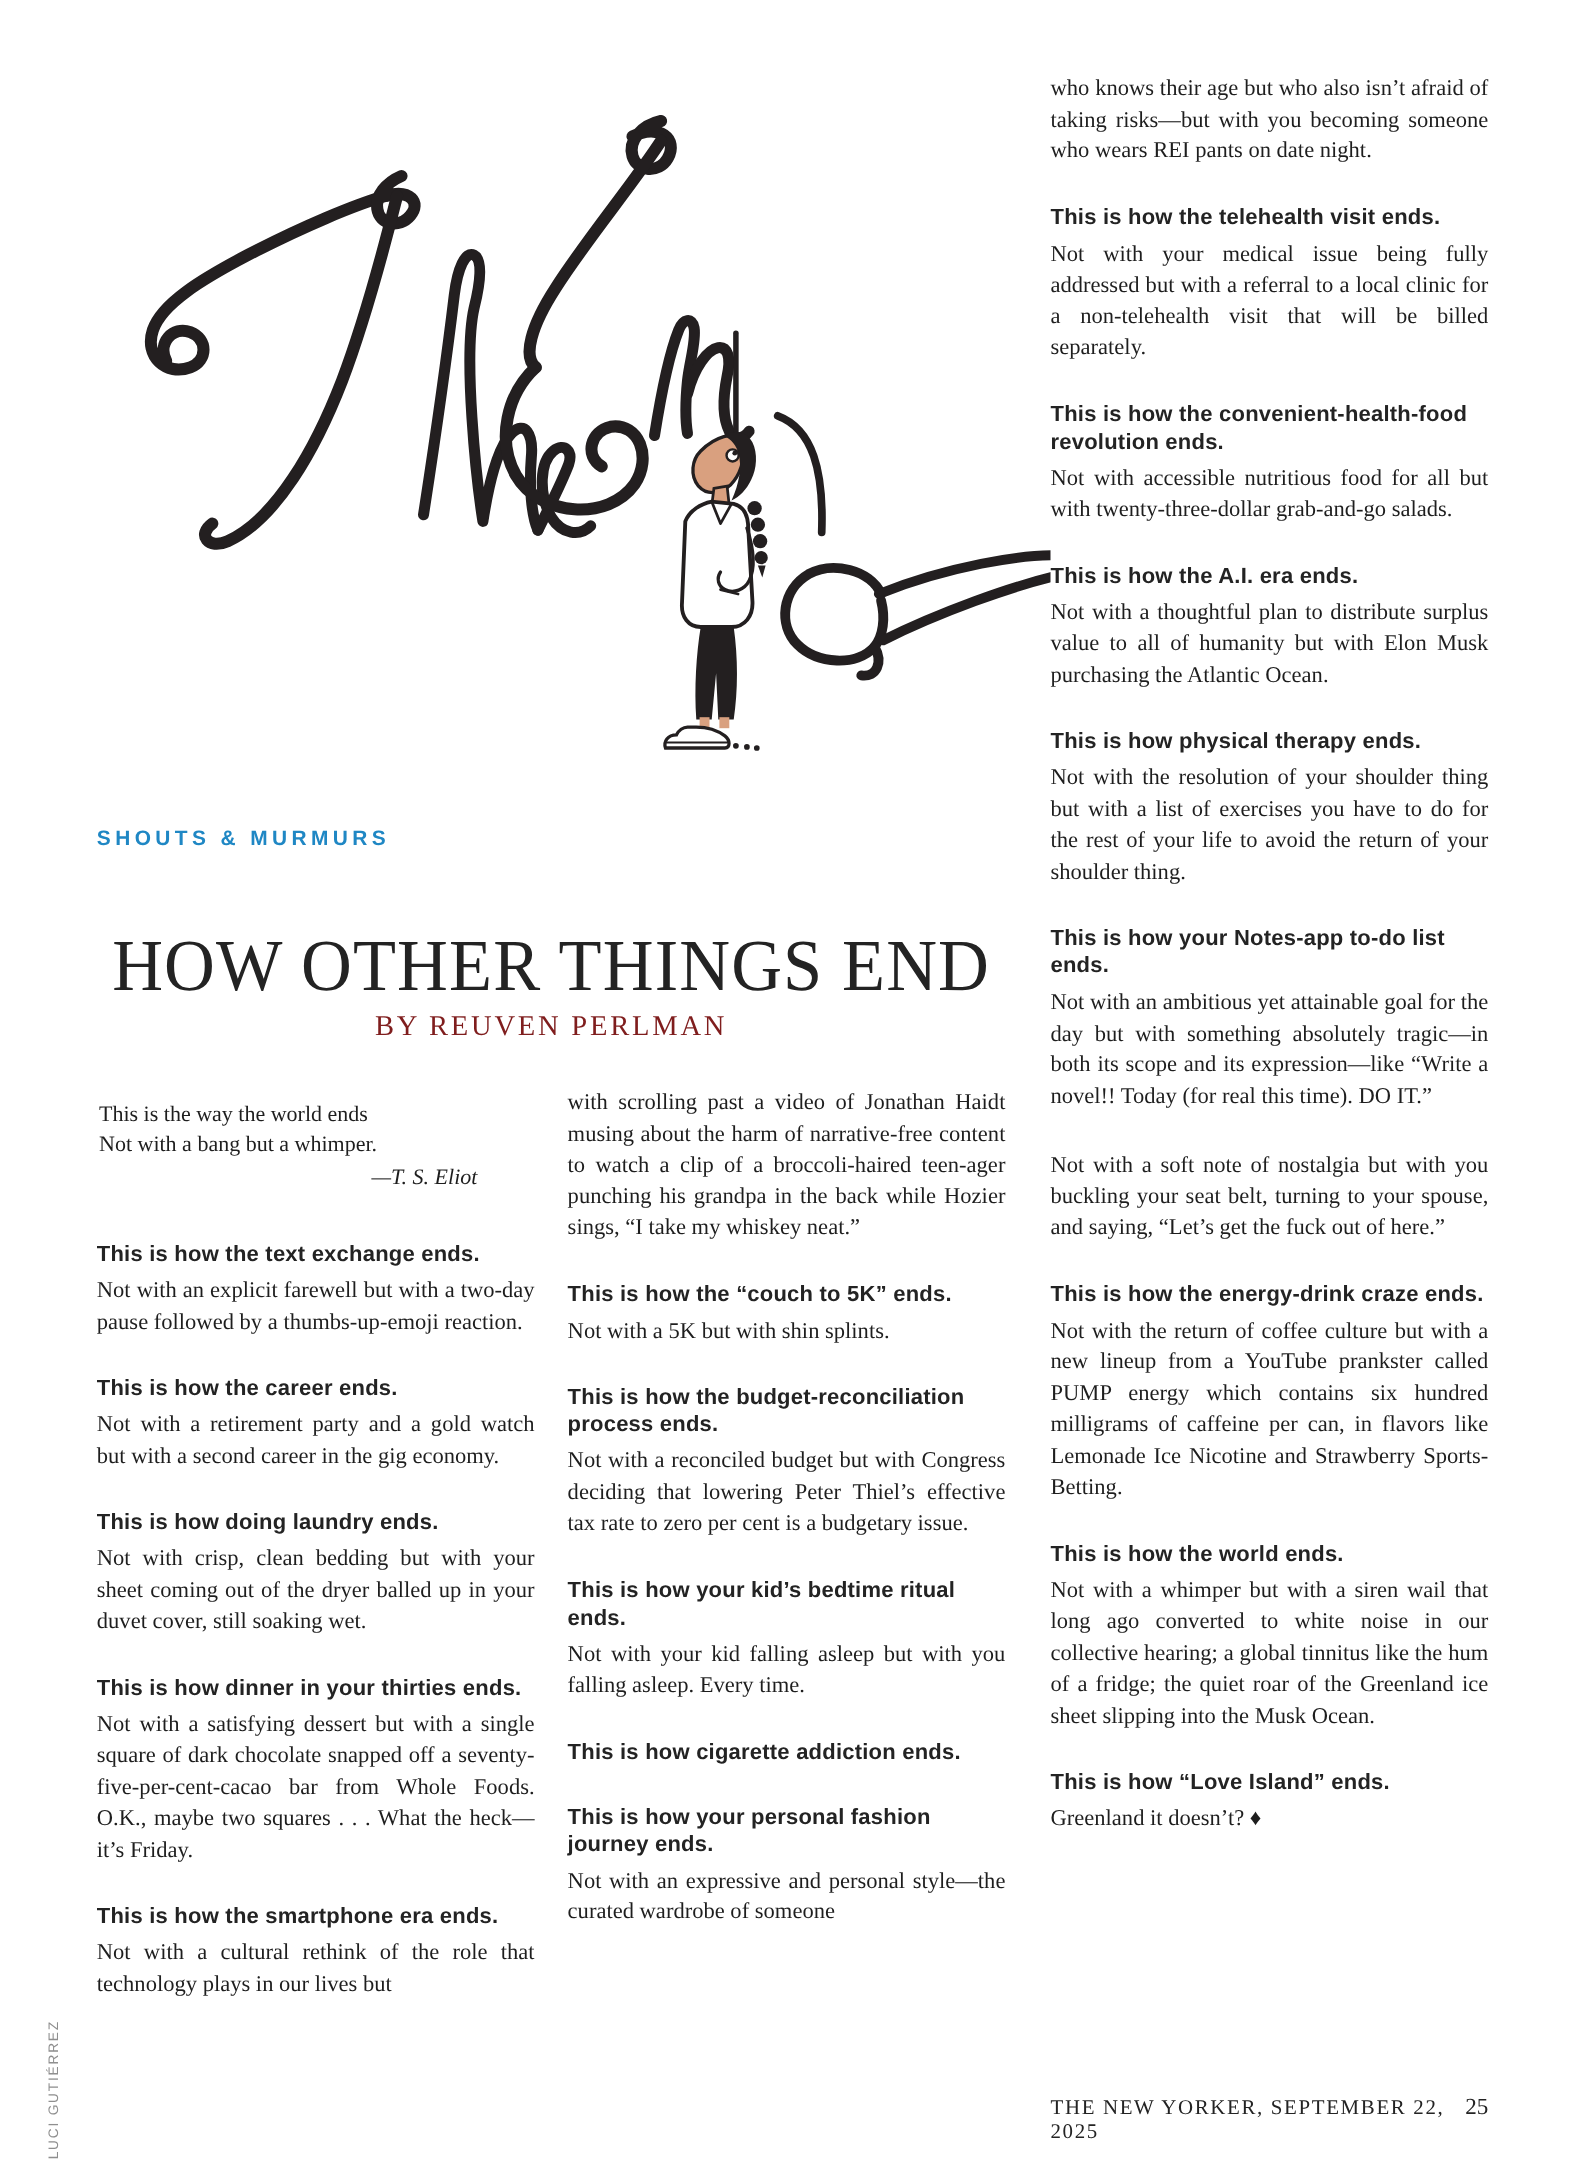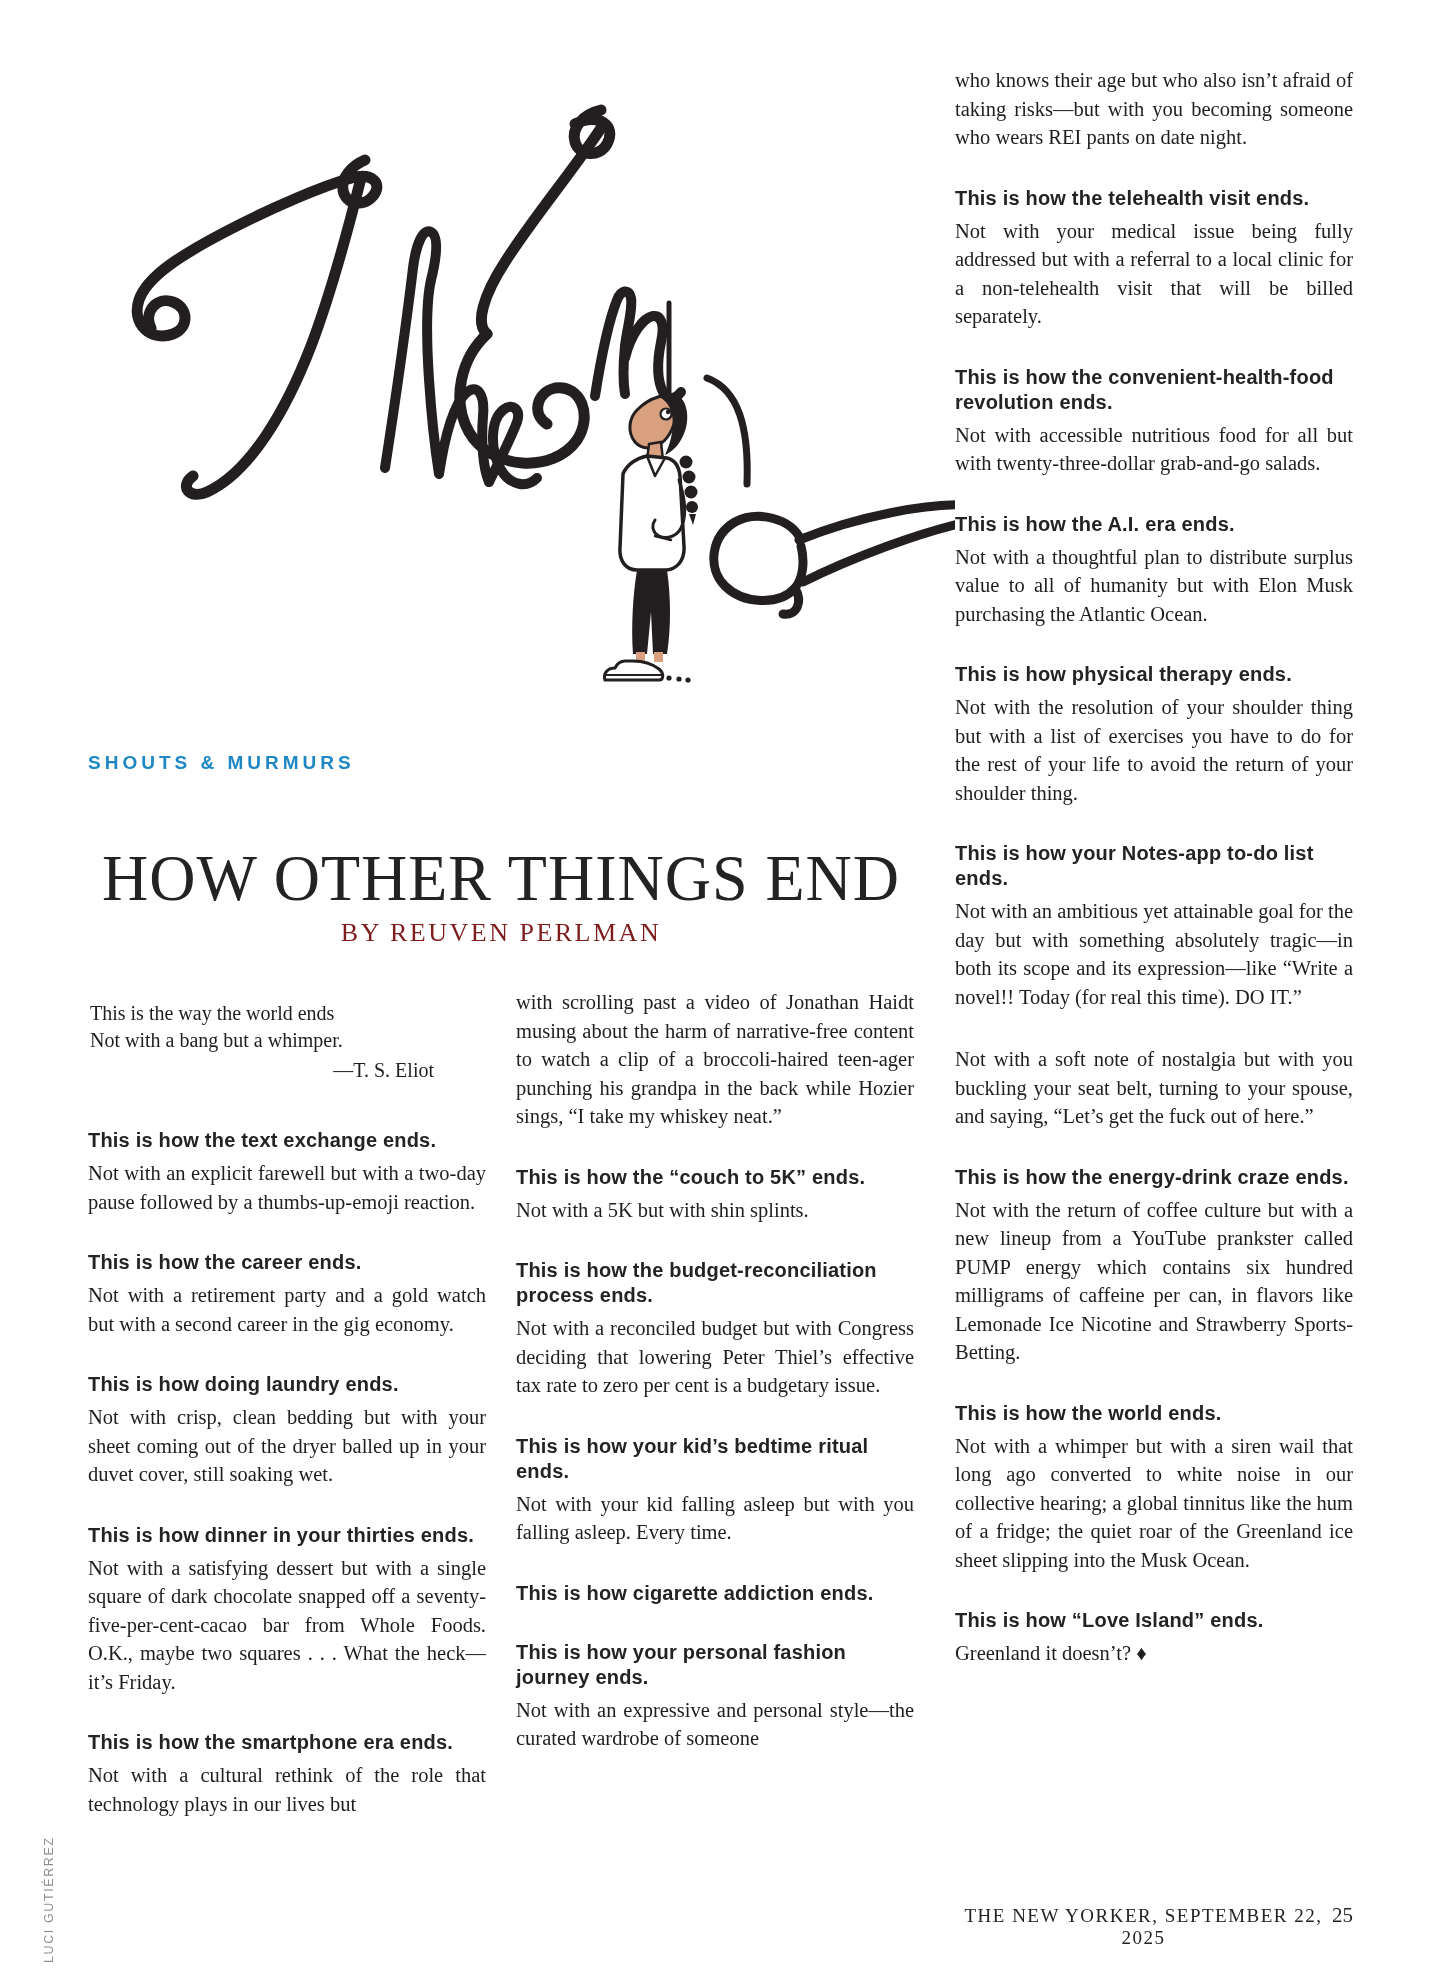--- a/index.html
+++ b/index.html
@@ -21,33 +21,33 @@
   .byline{
     position:absolute;top:918px;left:88px;width:826px;text-align:center;
     font-family:"Liberation Serif",serif;font-size:26px;letter-spacing:2.5px;color:#7f1d1d;
   }
   
   .col{position:absolute;width:398px;text-align:justify;hyphens:auto;}
   .col-left{left:88px;top:988px;}
   .col-middle{left:516px;top:988px;}
   .col-right{left:955px;top:66px;}
   .epigraph{font-size:20px;line-height:27px;text-align:left;margin:12px 0 44px 2px;}
-  .epigraph .attribution{display:block;text-align:right;padding-right:52px;margin-top:3px;}
+  .epigraph .attribution{display:block;text-align:right;font-style:italic;padding-right:52px;margin-top:3px;}
   .section{margin-top:34px;}
   .sections > .section:first-child{margin-top:0;}
   .section-heading{
     font-family:"Liberation Sans",sans-serif;font-weight:700;font-size:20px;
     line-height:25px;margin:0 0 6px 0;text-align:left;color:#232323;letter-spacing:0.2px;
   }
   .section-body{font-size:20.5px;line-height:28.5px;margin:0;}
   
   .footer{
     position:absolute;top:1903px;left:955px;width:398px;display:flex;
     justify-content:space-between;align-items:baseline;
-    font-family:"Liberation Serif",serif;font-size:19px;letter-spacing:1.5px;color:#232323;text-align:center;
+    font-family:"Liberation Serif",serif;font-size:19px;letter-spacing:1.5px;color:#232323;
   }
   .footer .page-number{font-size:21px;letter-spacing:0;}
   .credit{
     position:absolute;left:42px;top:1768px;height:195px;
     writing-mode:vertical-rl;transform:rotate(180deg);
     font-family:"Liberation Sans",sans-serif;font-size:12.5px;letter-spacing:1.6px;color:#8f8f8f;
   }
   
   .illustration{position:absolute;left:55px;top:28px;width:900px;height:670px;}
   .ink{fill:none;stroke:#231f20;stroke-linecap:round;stroke-linejoin:round;}

